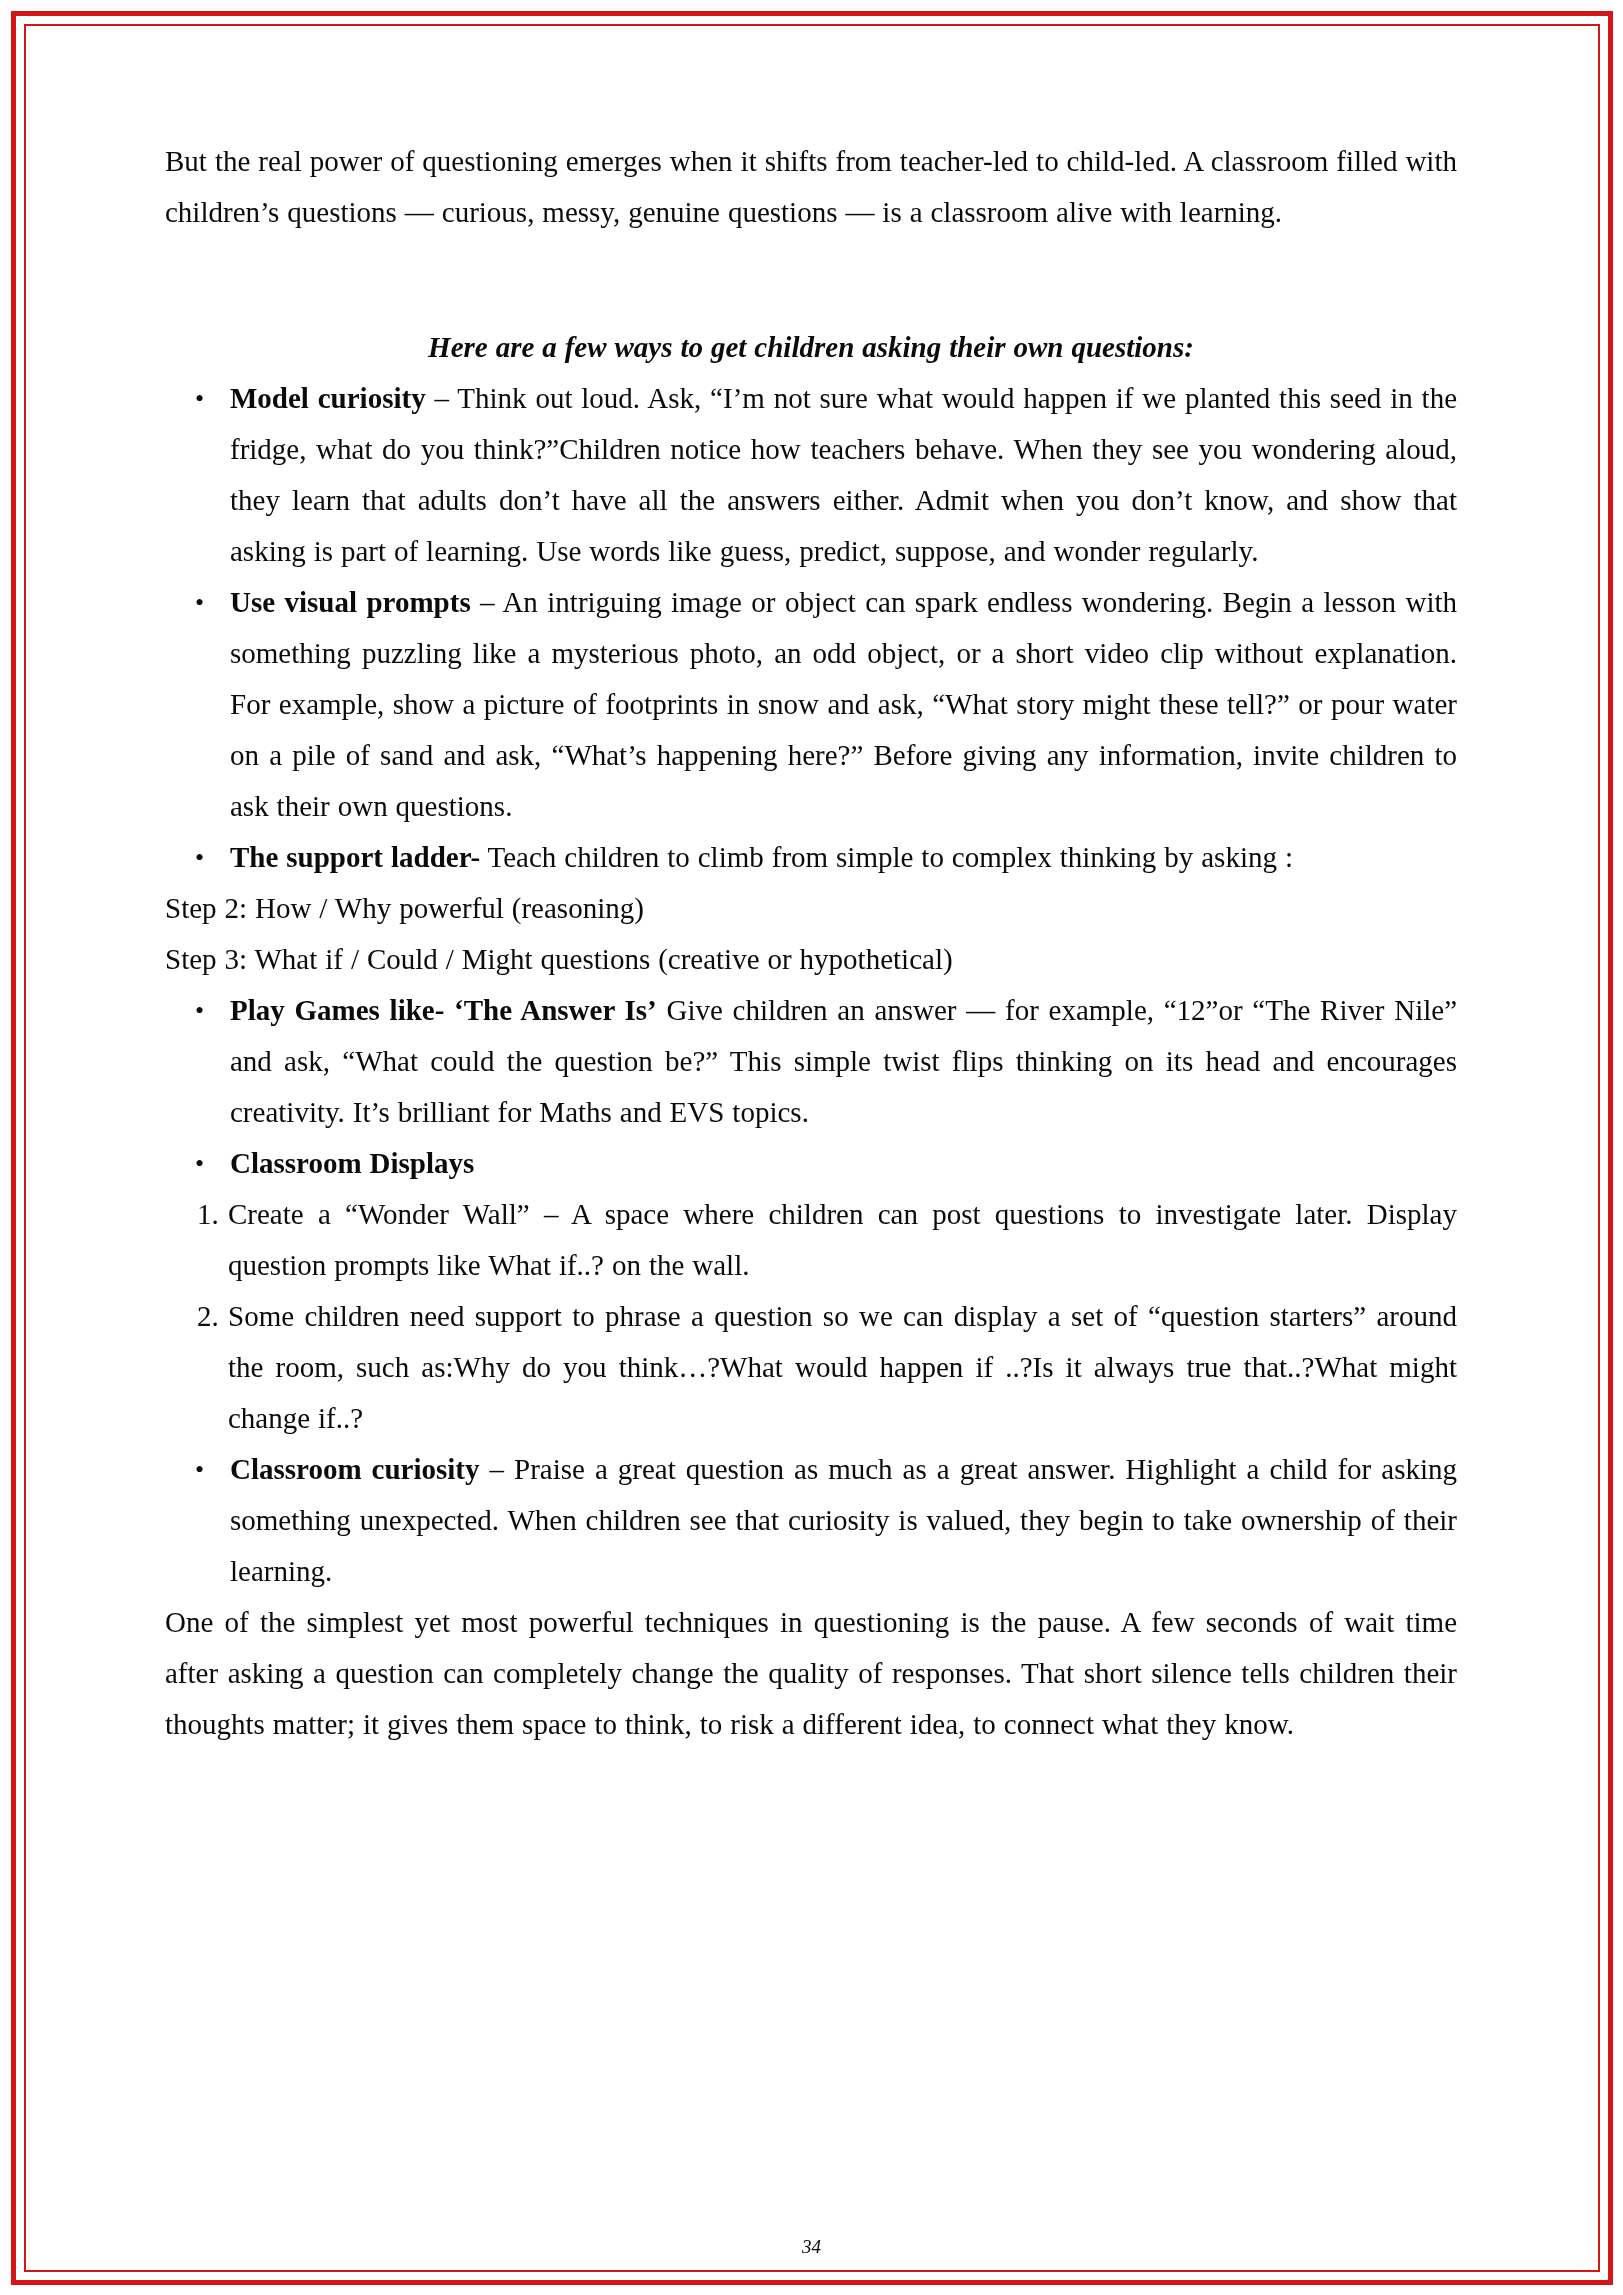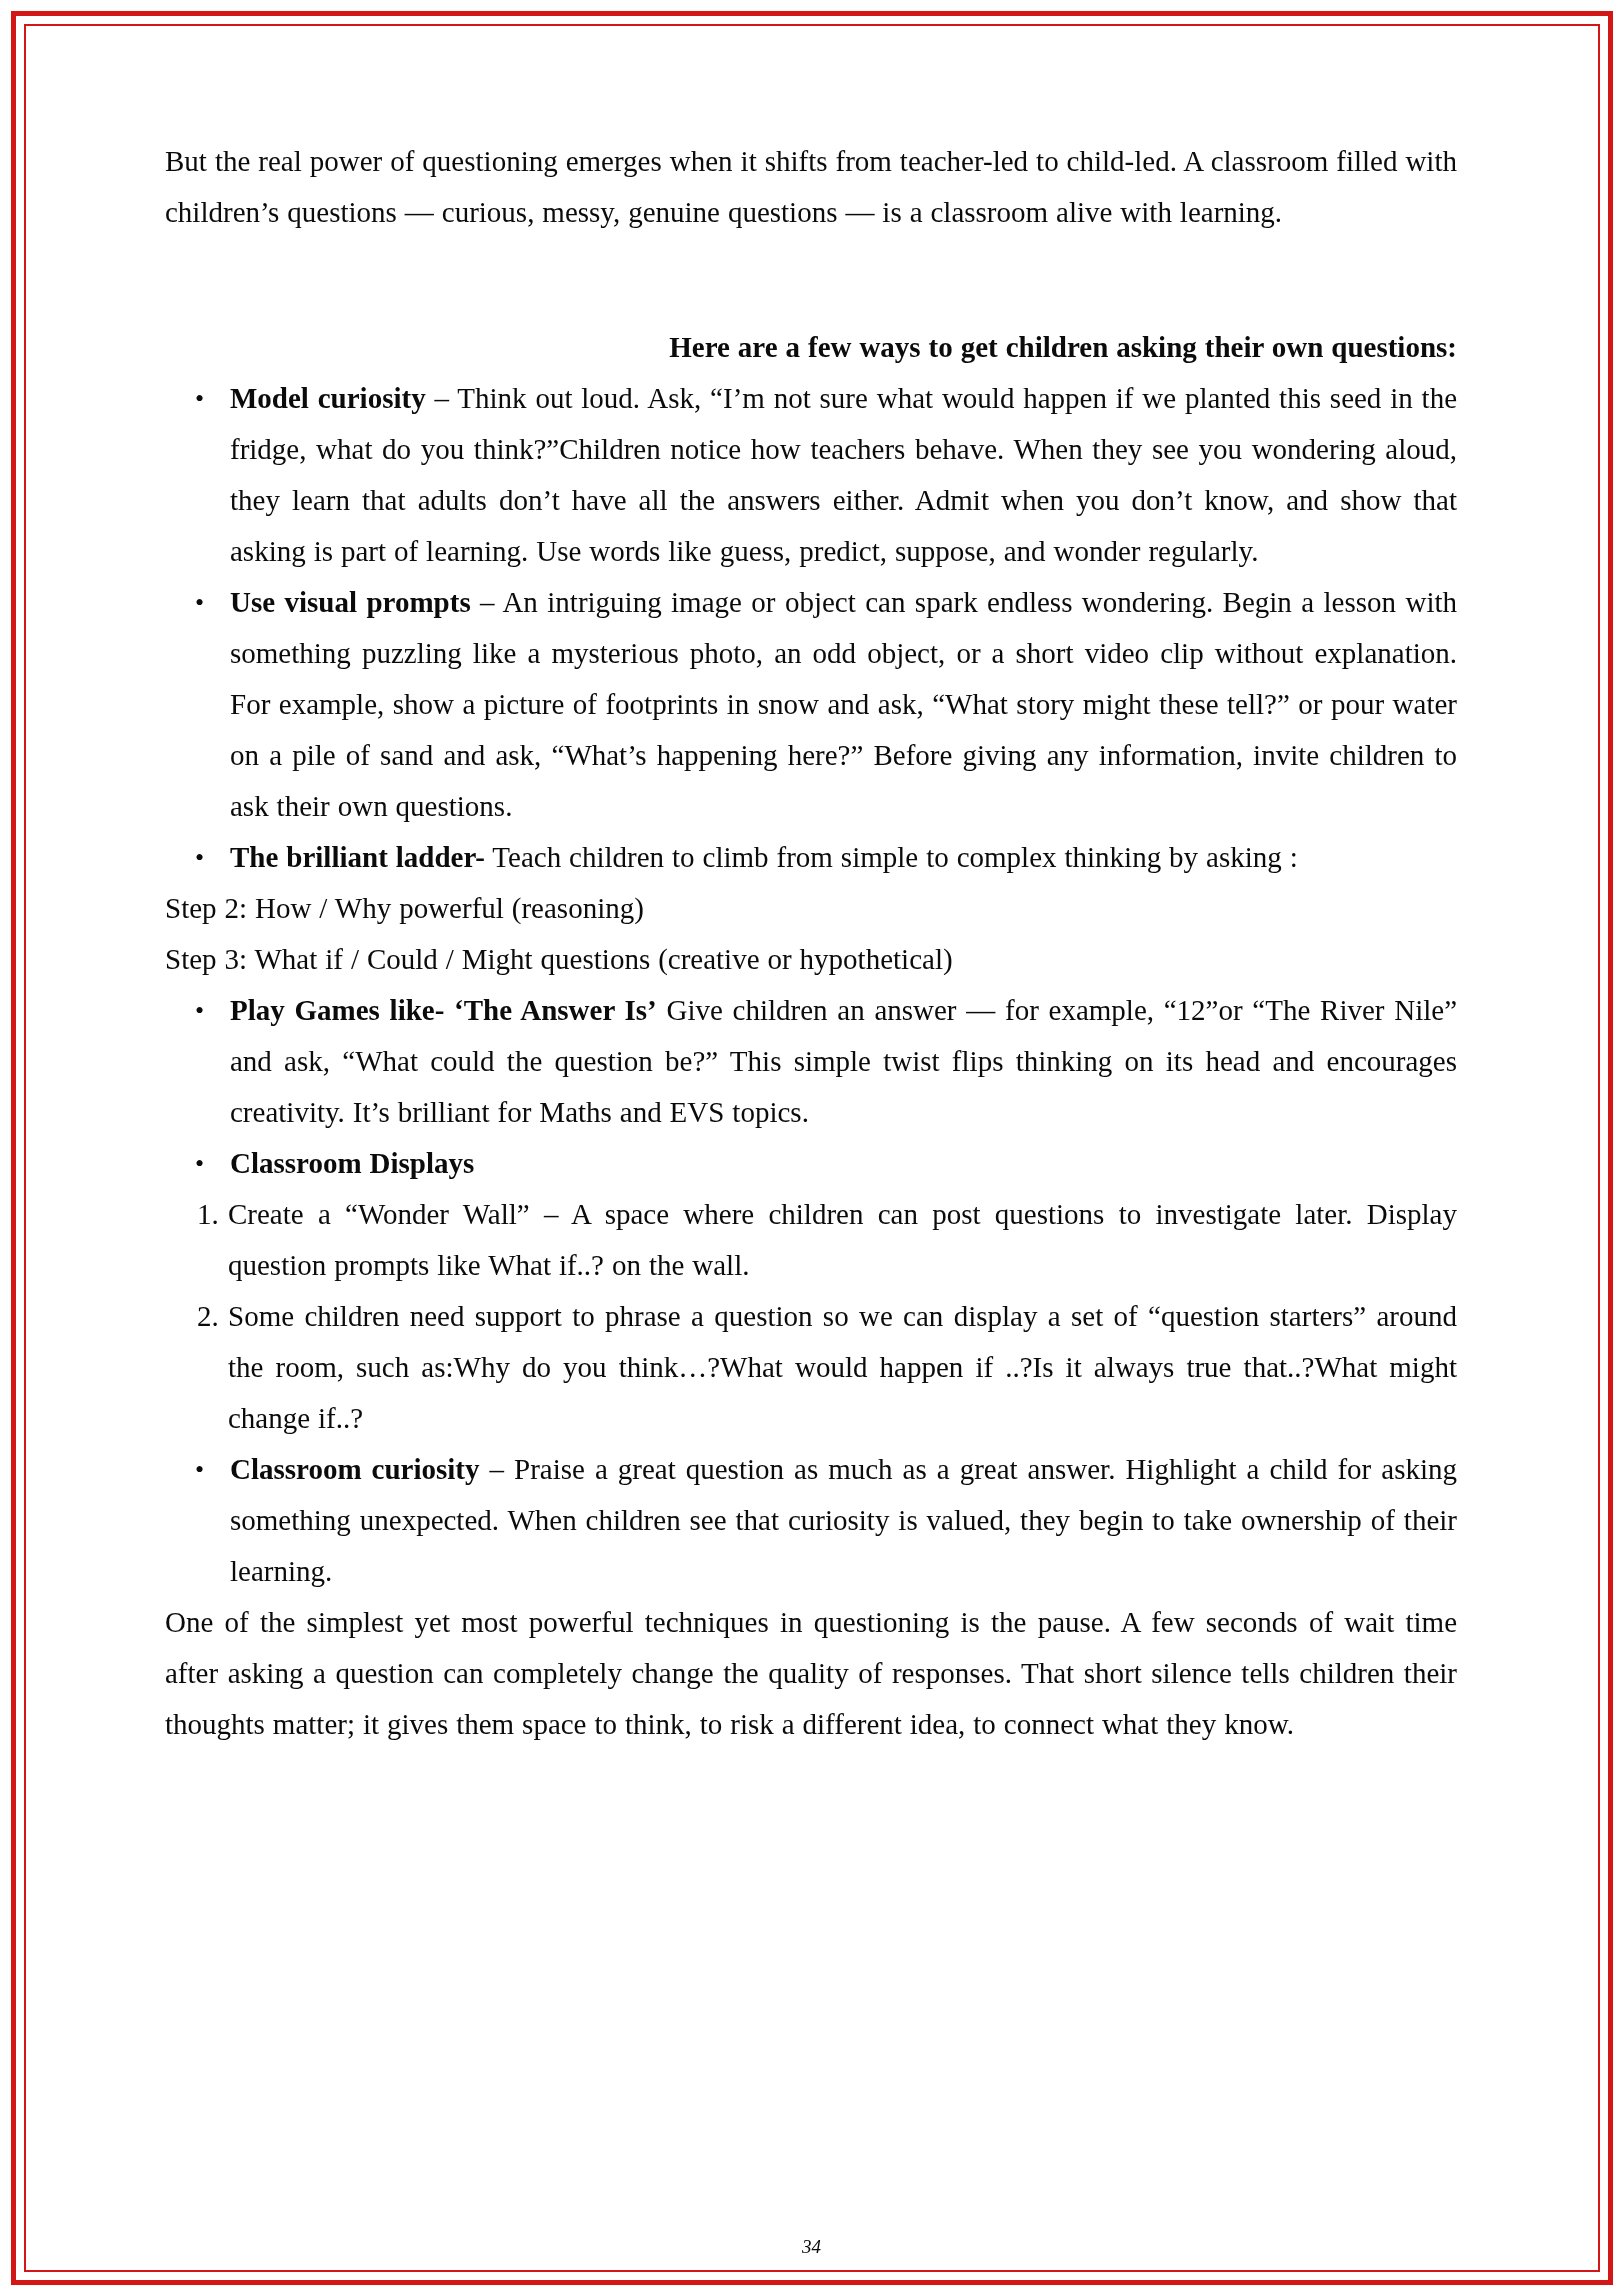--- a/index.html
+++ b/index.html
@@ -33,21 +33,22 @@
     line-height: 51px;
     text-align: justify;
     word-spacing: 0.7px;
   }
   .para { text-align: justify; }
   .intro { margin-bottom: 84px; }
   .heading {
     font-weight: bold;
     font-size: 29px;
     line-height: 51px;
-    text-align: right;
+    text-align: center;
+    font-style: italic;
   }
   .bullet {
     position: relative;
     padding-left: 65px;
   }
   .bullet .marker {
     position: absolute;
     left: 30px;
     top: 0;
     font-size: 26px;
@@ -84,21 +85,21 @@
   <div class="content">
 
     <p class="para intro">But the real power of questioning emerges when it shifts from teacher-led to child-led. A classroom filled with children’s questions — curious, messy, genuine questions — is a classroom alive with learning.</p>
 
     <h2 class="heading">Here are a few ways to get children asking their own questions:</h2>
 
     <div class="bullet"><span class="marker">•</span><span class="label">Model curiosity</span><span> – Think out loud. Ask, “I’m not sure what would happen if we planted this seed in the fridge, what do you think?”Children notice how teachers behave. When they see you wondering aloud, they learn that adults don’t have all the answers either. Admit when you don’t know, and show that asking is part of learning. Use words like guess, predict, suppose, and wonder regularly.</span></div>
 
     <div class="bullet"><span class="marker">•</span><span class="label">Use visual prompts</span><span> – An intriguing image or object can spark endless wondering. Begin a lesson with something puzzling like a mysterious photo, an odd object, or a short video clip without explanation. For example, show a picture of footprints in snow and ask, “What story might these tell?” or pour water on a pile of sand and ask, “What’s happening here?” Before giving any information, invite children to ask their own questions.</span></div>
 
-    <div class="bullet"><span class="marker">•</span><span class="label">The brilliant ladder-</span><span> Teach children to climb from simple to complex thinking by asking :</span></div>
+    <div class="bullet"><span class="marker">•</span><span class="label">The support ladder-</span><span> Teach children to climb from simple to complex thinking by asking :</span></div>
 
     <p class="para step">Step 2: How / Why powerful (reasoning)</p>
     <p class="para step">Step 3: What if / Could / Might questions (creative or hypothetical)</p>
 
     <div class="bullet"><span class="marker">•</span><span class="label">Play Games like- ‘The Answer Is’</span><span> Give children an answer — for example, “12”or “The River Nile” and ask, “What could the question be?” This simple twist flips thinking on its head and encourages creativity. It’s brilliant for Maths and EVS topics.</span></div>
 
     <div class="bullet"><span class="marker">•</span><span class="label">Classroom Displays</span><span></span></div>
 
     <div class="numbered"><span class="num-marker">1.</span><span>Create a “Wonder Wall” – A space where children can post questions to investigate later. Display question prompts like What if..? on the wall.</span></div>
 

